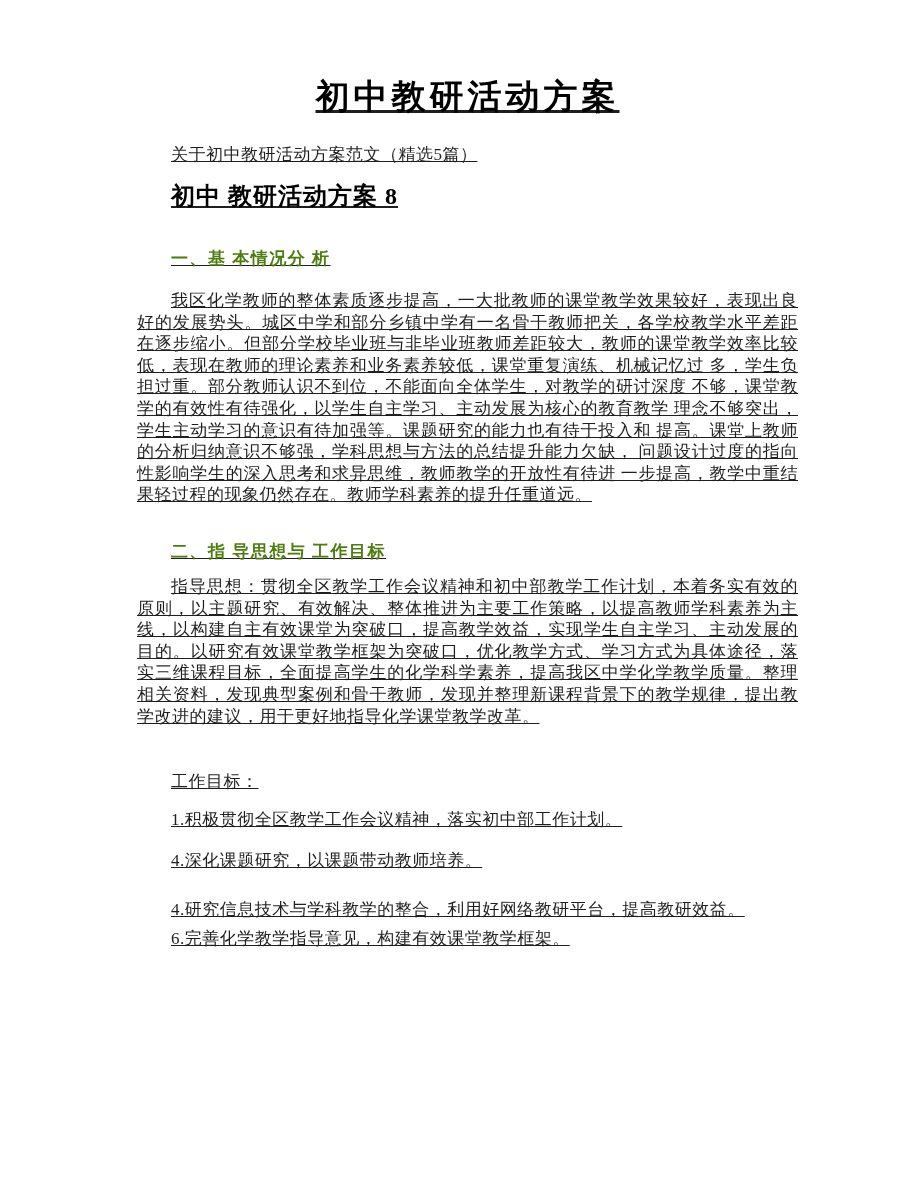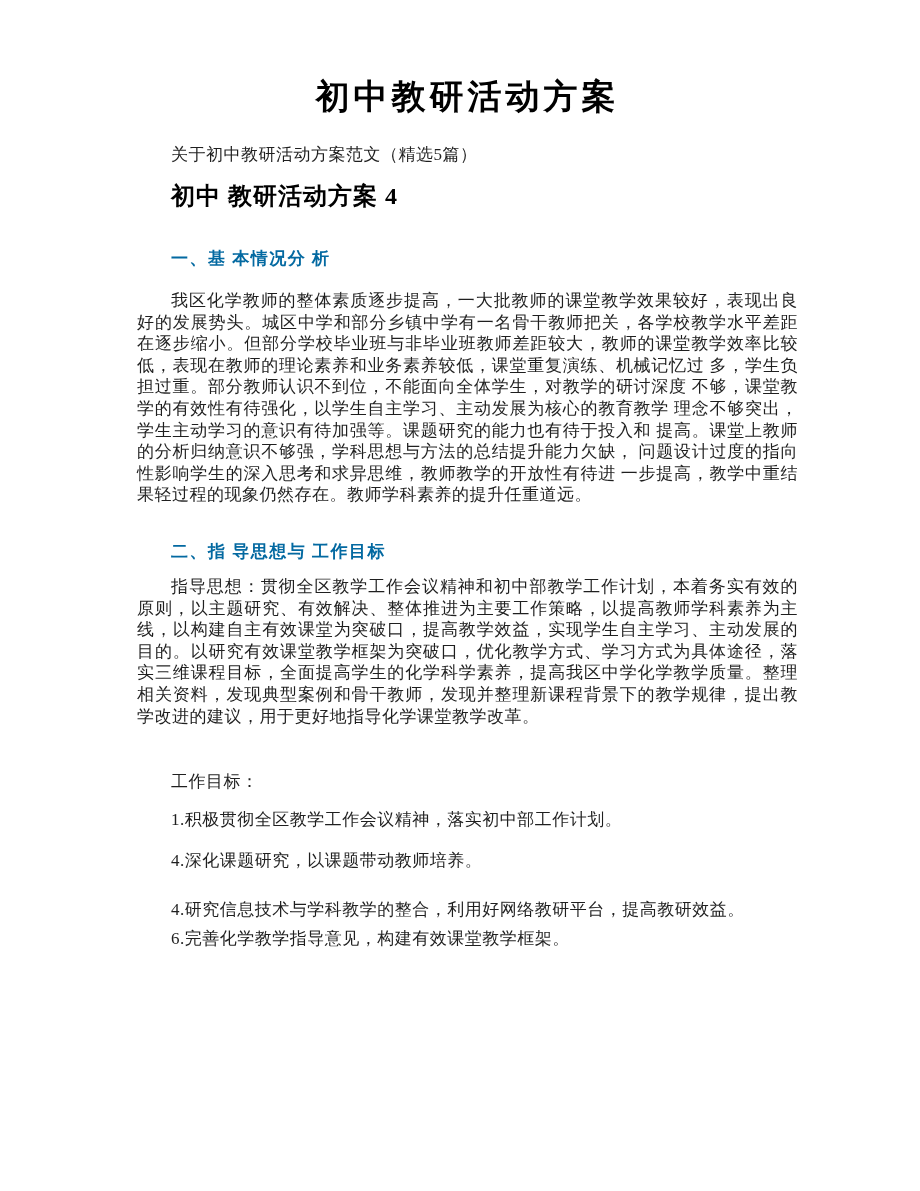--- a/index.html
+++ b/index.html
@@ -8,20 +8,21 @@
     background: #ffffff;
   }
   .page {
     position: relative;
     width: 920px;
     height: 1191px;
     background: #ffffff;
     overflow: hidden;
     font-family: "Liberation Serif", "DejaVu Serif", serif;
     color: #1f1f1f;
+    text-decoration: underline;
   }
   .content {
     padding: 78px 122px 0 137px; 
   }
   .doc-title {
     text-align: center;
     font-size: 34px;
     line-height: 38px;
     font-weight: bold;
     letter-spacing: 4px;
@@ -44,21 +45,21 @@
     letter-spacing: 1px;
     color: #000000;
   }
   .section-heading {
     margin: 36px 0 0 0;
     padding-left: 34px;
     font-size: 17px;
     line-height: 22px;
     font-weight: bold;
     letter-spacing: 1.5px;
-    color: #0369a1;
+    color: #4d7c0f;
   }
   .section-heading.second {
     margin-top: 35px;
   }
   .body-para {
     margin: 20px 0 0 0;
     font-size: 17px;
     line-height: 21.6px;
     letter-spacing: 0.5px;
     text-align: justify;
@@ -95,21 +96,21 @@
 </head>
 <body>
 
 <div class="page">
   <div class="content">
 
     <h1 class="doc-title">初中教研活动方案</h1>
 
     <p class="doc-subtitle">关于初中教研活动方案范文（精选5篇）</p>
 
-    <h2 class="article-title">初中 教研活动方案 4</h2>
+    <h2 class="article-title">初中 教研活动方案 8</h2>
 
     <h3 class="section-heading">一、基 本情况分 析</h3>
 
     <p class="body-para">我区化学教师的整体素质逐步提高，一大批教师的课堂教学效果较好，表现出良好的发展势头。城区中学和部分乡镇中学有一名骨干教师把关，各学校教学水平差距在逐步缩小。但部分学校毕业班与非毕业班教师差距较大，教师的课堂教学效率比较低，表现在教师的理论素养和业务素养较低，课堂重复演练、机械记忆过 多，学生负担过重。部分教师认识不到位，不能面向全体学生，对教学的研讨深度 不够，课堂教学的有效性有待强化，以学生自主学习、主动发展为核心的教育教学 理念不够突出，学生主动学习的意识有待加强等。课题研究的能力也有待于投入和 提高。课堂上教师的分析归纳意识不够强，学科思想与方法的总结提升能力欠缺， 问题设计过度的指向性影响学生的深入思考和求异思维，教师教学的开放性有待进 一步提高，教学中重结果轻过程的现象仍然存在。教师学科素养的提升任重道远。</p>
 
     <h3 class="section-heading second">二、指 导思想与 工作目标</h3>
 
     <p class="body-para guiding">指导思想：贯彻全区教学工作会议精神和初中部教学工作计划，本着务实有效的原则，以主题研究、有效解决、整体推进为主要工作策略，以提高教师学科素养为主线，以构建自主有效课堂为突破口，提高教学效益，实现学生自主学习、主动发展的目的。以研究有效课堂教学框架为突破口，优化教学方式、学习方式为具体途径，落实三维课程目标，全面提高学生的化学科学素养，提高我区中学化学教学质量。整理相关资料，发现典型案例和骨干教师，发现并整理新课程背景下的教学规律，提出教学改进的建议，用于更好地指导化学课堂教学改革。</p>
 
     <p class="goals-label">工作目标：</p>

